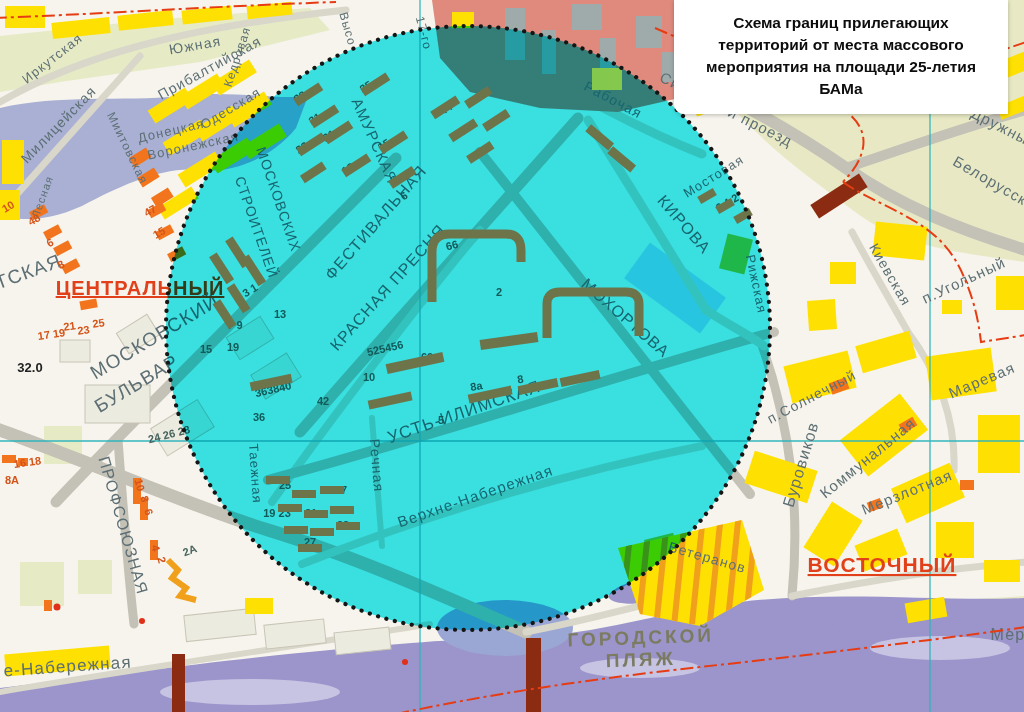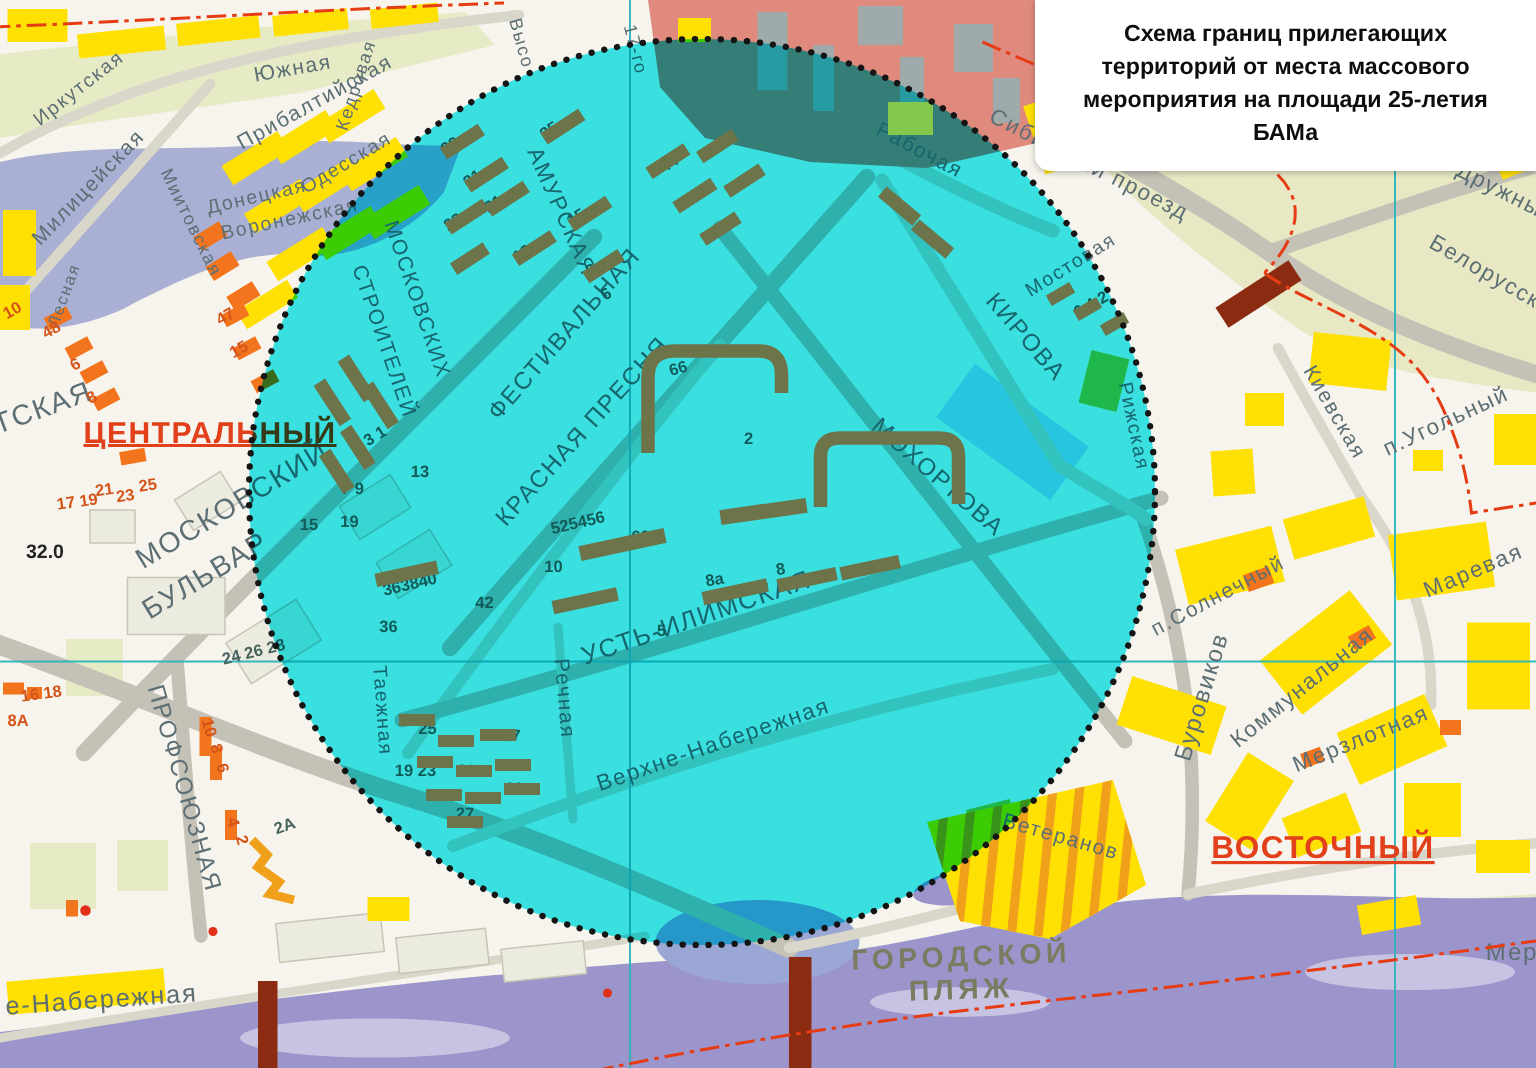--- a/index.html
+++ b/index.html
@@ -37,21 +37,21 @@
   .reddot{fill:#e0301a;}
   
   #labels text{font-family:"Liberation Sans",sans-serif;text-anchor:middle;}
   .lbl-street{fill:var(--c-street_label);letter-spacing:1.2px;}
   .lbl-num{fill:var(--c-number_label);font-weight:600;}
   .no{fill:var(--c-number_label_alt);}
   .lbl-district{fill:var(--c-district_label);font-weight:700;text-decoration:underline;letter-spacing:1px;}
   .lbl-place{fill:var(--c-place_label);font-family:"DejaVu Serif",serif;font-weight:700;letter-spacing:3px;}
   .lbl-elev{fill:#222;font-weight:700;}
   
-  #title-panel{position:absolute;right:0;top:0;width:306px;background:#ffffff;padding:12px 14px 14px 14px;border-radius:0 0 0 10px;box-shadow:0 1px 4px rgba(0,0,0,.25);}
+  #title-panel{position:absolute;right:16px;top:0;width:306px;background:#ffffff;padding:12px 14px 14px 14px;border-radius:0 0 0 10px;box-shadow:0 1px 4px rgba(0,0,0,.25);}
   #title-panel p{margin:0;font-weight:700;font-size:15.5px;line-height:1.42;text-align:center;color:#0d0d0d;}
 </style>
 </head>
 <body>
 
 <div id="stage">
 <svg id="map" width="1024" height="712" viewBox="0 0 1024 712" xmlns="http://www.w3.org/2000/svg">
   <defs>
     <clipPath id="vetclip">
           <polygon points="618,548 742,520 764,590 700,626 640,614"></polygon>

